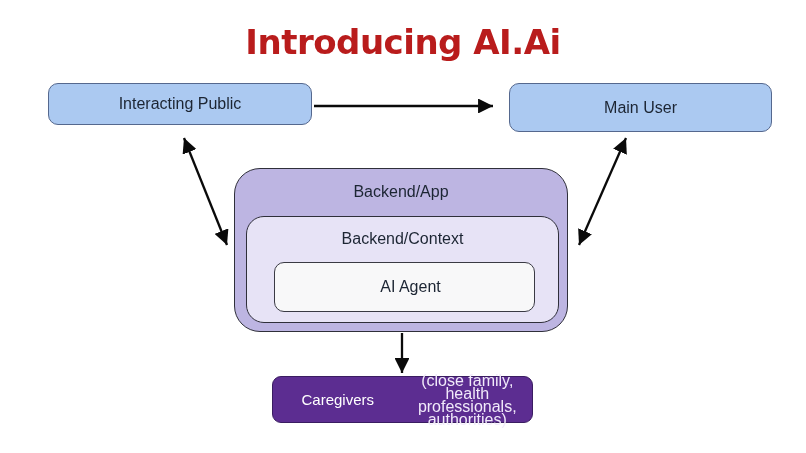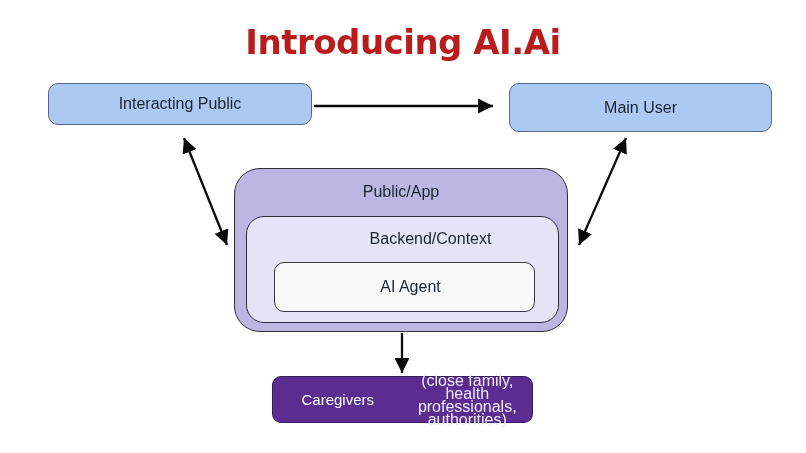--- a/index.html
+++ b/index.html
@@ -46,21 +46,21 @@
   .website-box > .lbl{
     position:absolute;left:0;top:14px;
   }
   .backend-box{
     left:11px;top:47px;width:313px;height:107px;
     background:#e7e3f6;
     border:1.4px solid #2f2f3a;
     border-radius:18px;
   }
   .backend-box > .lbl{
-    position:absolute;left:0;top:13px;margin-left:28px;
+    position:absolute;left:0;top:13px;
   }
   .agent-box{
     left:27px;top:45px;width:261px;height:50px;
     background:#f8f8f9;
     border:1.4px solid #3a3a44;
     border-radius:10px;
     display:flex;align-items:center;justify-content:center;padding-left:12px;
   }
   .caregivers-box{
     left:272px;top:376px;width:261px;height:47px;
@@ -100,21 +100,21 @@
 
   <div class="node blue-box ip-box">
     <span class="lbl">Interacting Public</span>
   </div>
 
   <div class="node blue-box mu-box">
     <span class="lbl">Main User</span>
   </div>
 
   <div class="node website-box">
-    <span class="lbl">Public/App</span>
+    <span class="lbl">Backend/App</span>
 
     <div class="node backend-box">
       <span class="lbl">Backend/Context</span>
 
       <div class="node agent-box">
         <span class="lbl">AI Agent</span>
       </div>
     </div>
   </div>
 

